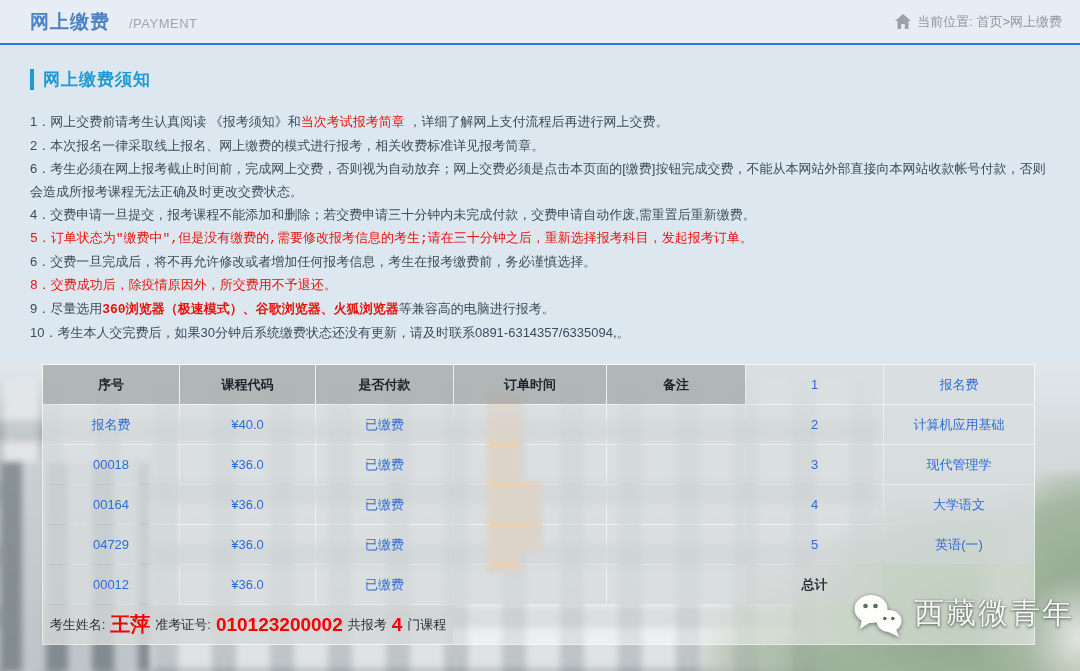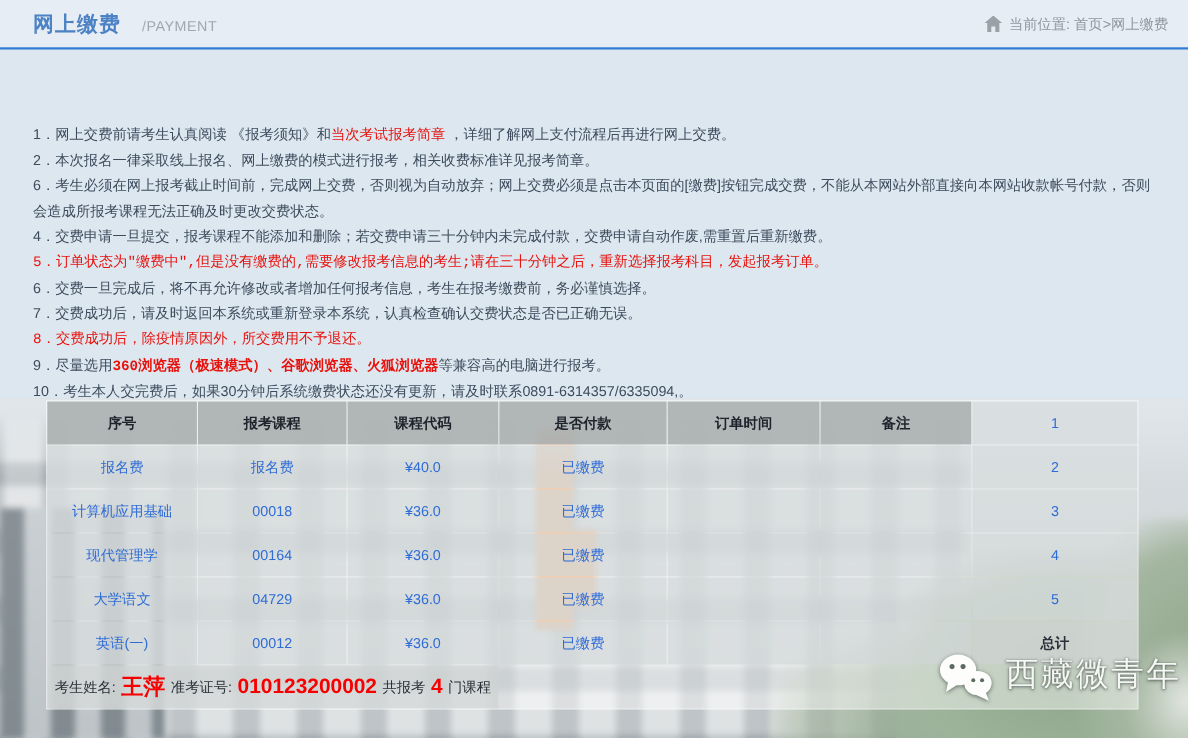--- a/index.html
+++ b/index.html
@@ -135,50 +135,52 @@
       <span class="home-icon">
         <svg width="16" height="15" viewBox="0 0 16 15">
             <path d="M8 0 L16 7 H13.5 V15 H9.8 V10 H6.2 V15 H2.5 V7 H0 Z" fill="#9aa2a8"></path>
           </svg>
       </span>
       <span>当前位置: 首页&gt;网上缴费</span>
     </div>
   </div>
   <div class="top-divider"></div>
 
+  <div class="section-heading">
+    <span class="section-bar"></span>
+    <span class="section-title">网上缴费须知</span>
+  </div>
 
   <ul class="notices" id="notices">
       <li class="notice-item"><span>1．网上交费前请考生认真阅读 《报考须知》和</span><span class="seg-red">当次考试报考简章</span><span> ，详细了解网上支付流程后再进行网上交费。</span></li>
       <li class="notice-item"><span>2．本次报名一律采取线上报名、网上缴费的模式进行报考，相关收费标准详见报考简章。</span></li>
       <li class="notice-item"><span>6．考生必须在网上报考截止时间前，完成网上交费，否则视为自动放弃；网上交费必须是点击本页面的[缴费]按钮完成交费，不能从本网站外部直接向本网站收款帐号付款，否则会造成所报考课程无法正确及时更改交费状态。</span></li>
       <li class="notice-item"><span>4．交费申请一旦提交，报考课程不能添加和删除；若交费申请三十分钟内未完成付款，交费申请自动作废,需重置后重新缴费。</span></li>
       <li class="notice-item"><span class="seg-red">5．订单状态为"缴费中",但是没有缴费的,需要修改报考信息的考生;请在三十分钟之后，重新选择报考科目，发起报考订单。</span></li>
       <li class="notice-item"><span>6．交费一旦完成后，将不再允许修改或者增加任何报考信息，考生在报考缴费前，务必谨慎选择。</span></li>
-      <li class="notice-item"><span>7．交费成功后，请及时返回本系统或重新登录本系统，认真检查确认交费状态是否已正确无误。</span></li>
       <li class="notice-item"><span class="seg-red">8．交费成功后，除疫情原因外，所交费用不予退还。</span></li>
       <li class="notice-item"><span>9．尽量选用</span><span class="seg-red seg-bold">360浏览器（极速模式）、谷歌浏览器、火狐浏览器</span><span>等兼容高的电脑进行报考。</span></li>
       <li class="notice-item"><span>10．考生本人交完费后，如果30分钟后系统缴费状态还没有更新，请及时联系0891-6314357/6335094,。</span></li>
     </ul>
 
   <div class="photo">
     <div class="ph-bldg"></div>
     <div class="ph-left-bldg"></div>
     <div class="ph-orange"></div>
     <div class="ph-orange2"></div>
     <div class="ph-sky"></div>
     <div class="ph-tree3"></div>
     <div class="ph-tree1"></div>
     <div class="ph-tree2"></div>
     <div class="ph-corner"></div>
   </div>
 
   <div class="pay-table" id="pay-table">
 
     <div class="cell th">序号</div>
-      <div class="cell th">报考课程</div>
       <div class="cell th">课程代码</div>
       <div class="cell th">是否付款</div>
       <div class="cell th">订单时间</div>
       <div class="cell th">备注</div>
       <div class="cell td">1</div>
       <div class="cell td">报名费</div>
       <div class="cell td">报名费</div>
       <div class="cell td">¥40.0</div>
       <div class="cell td">已缴费</div>
       <div class="cell td"></div>

